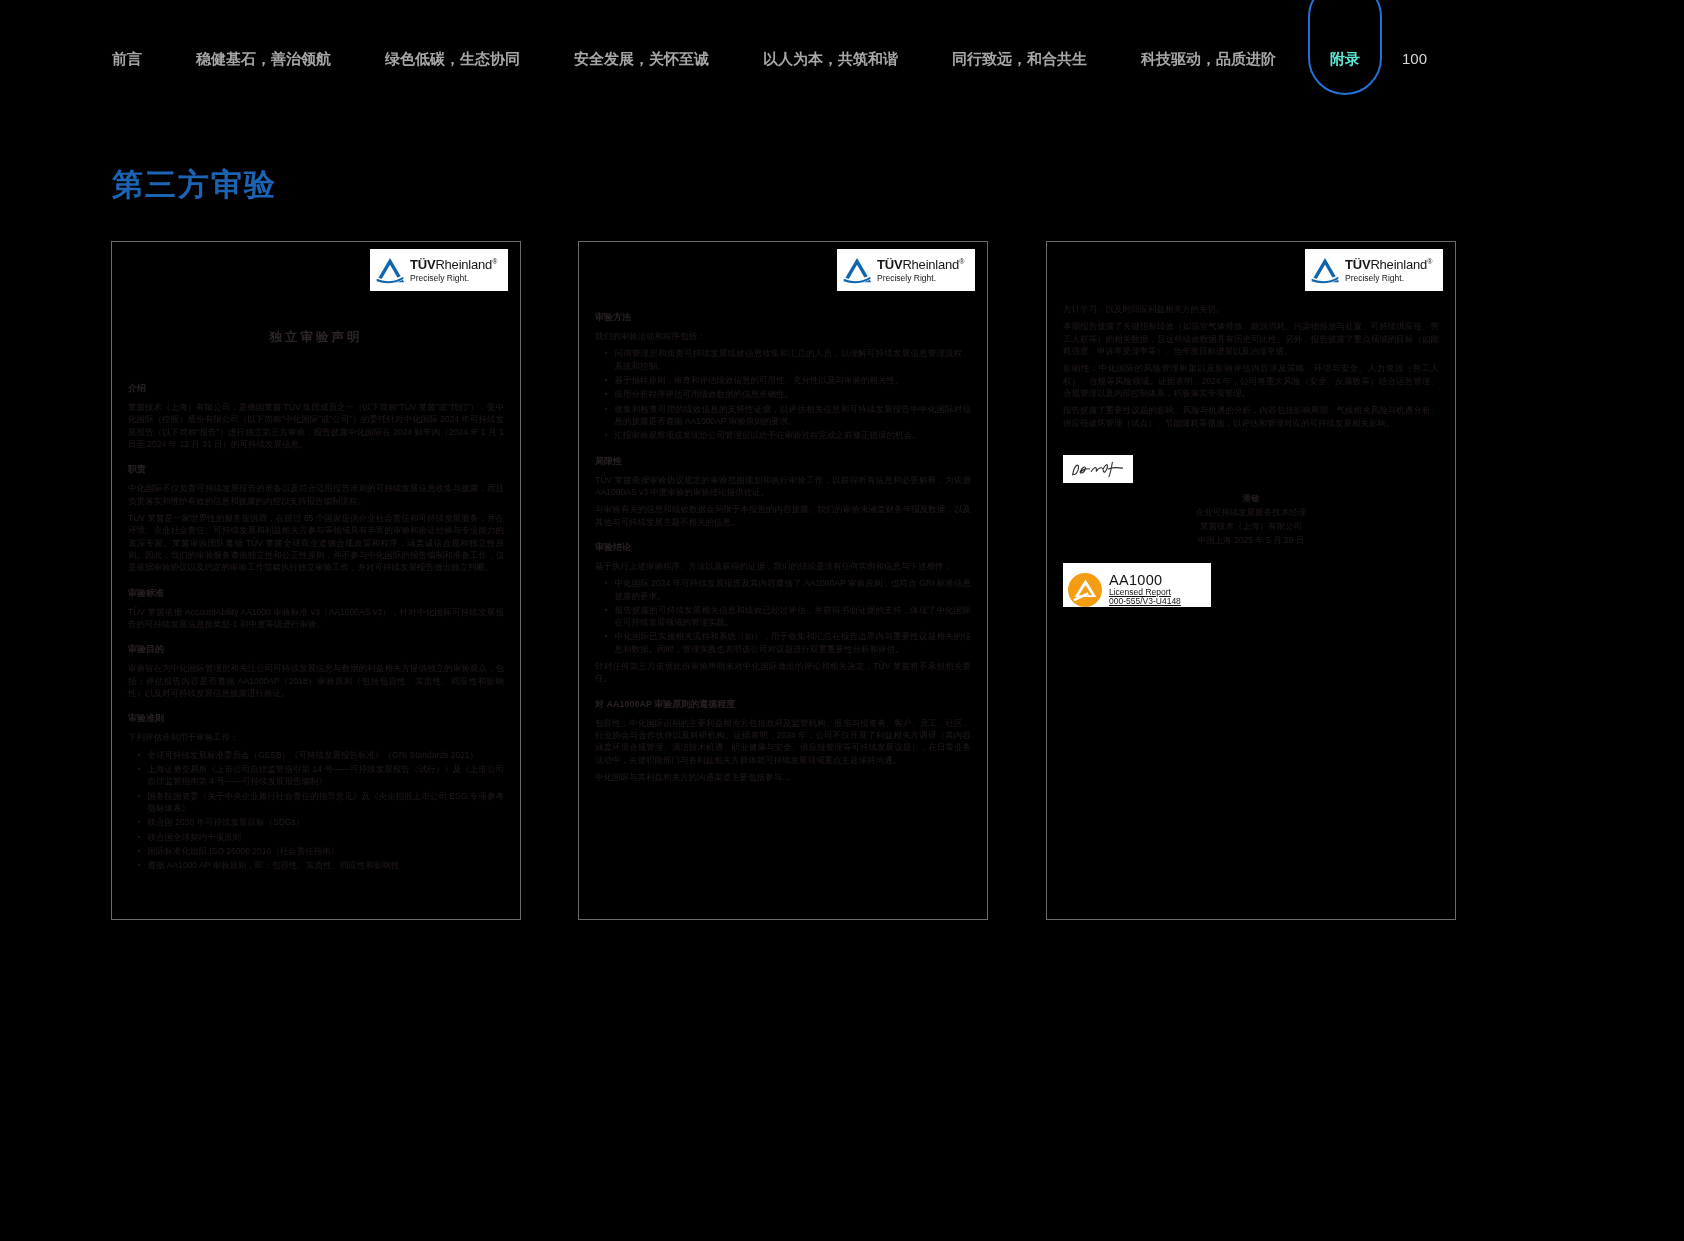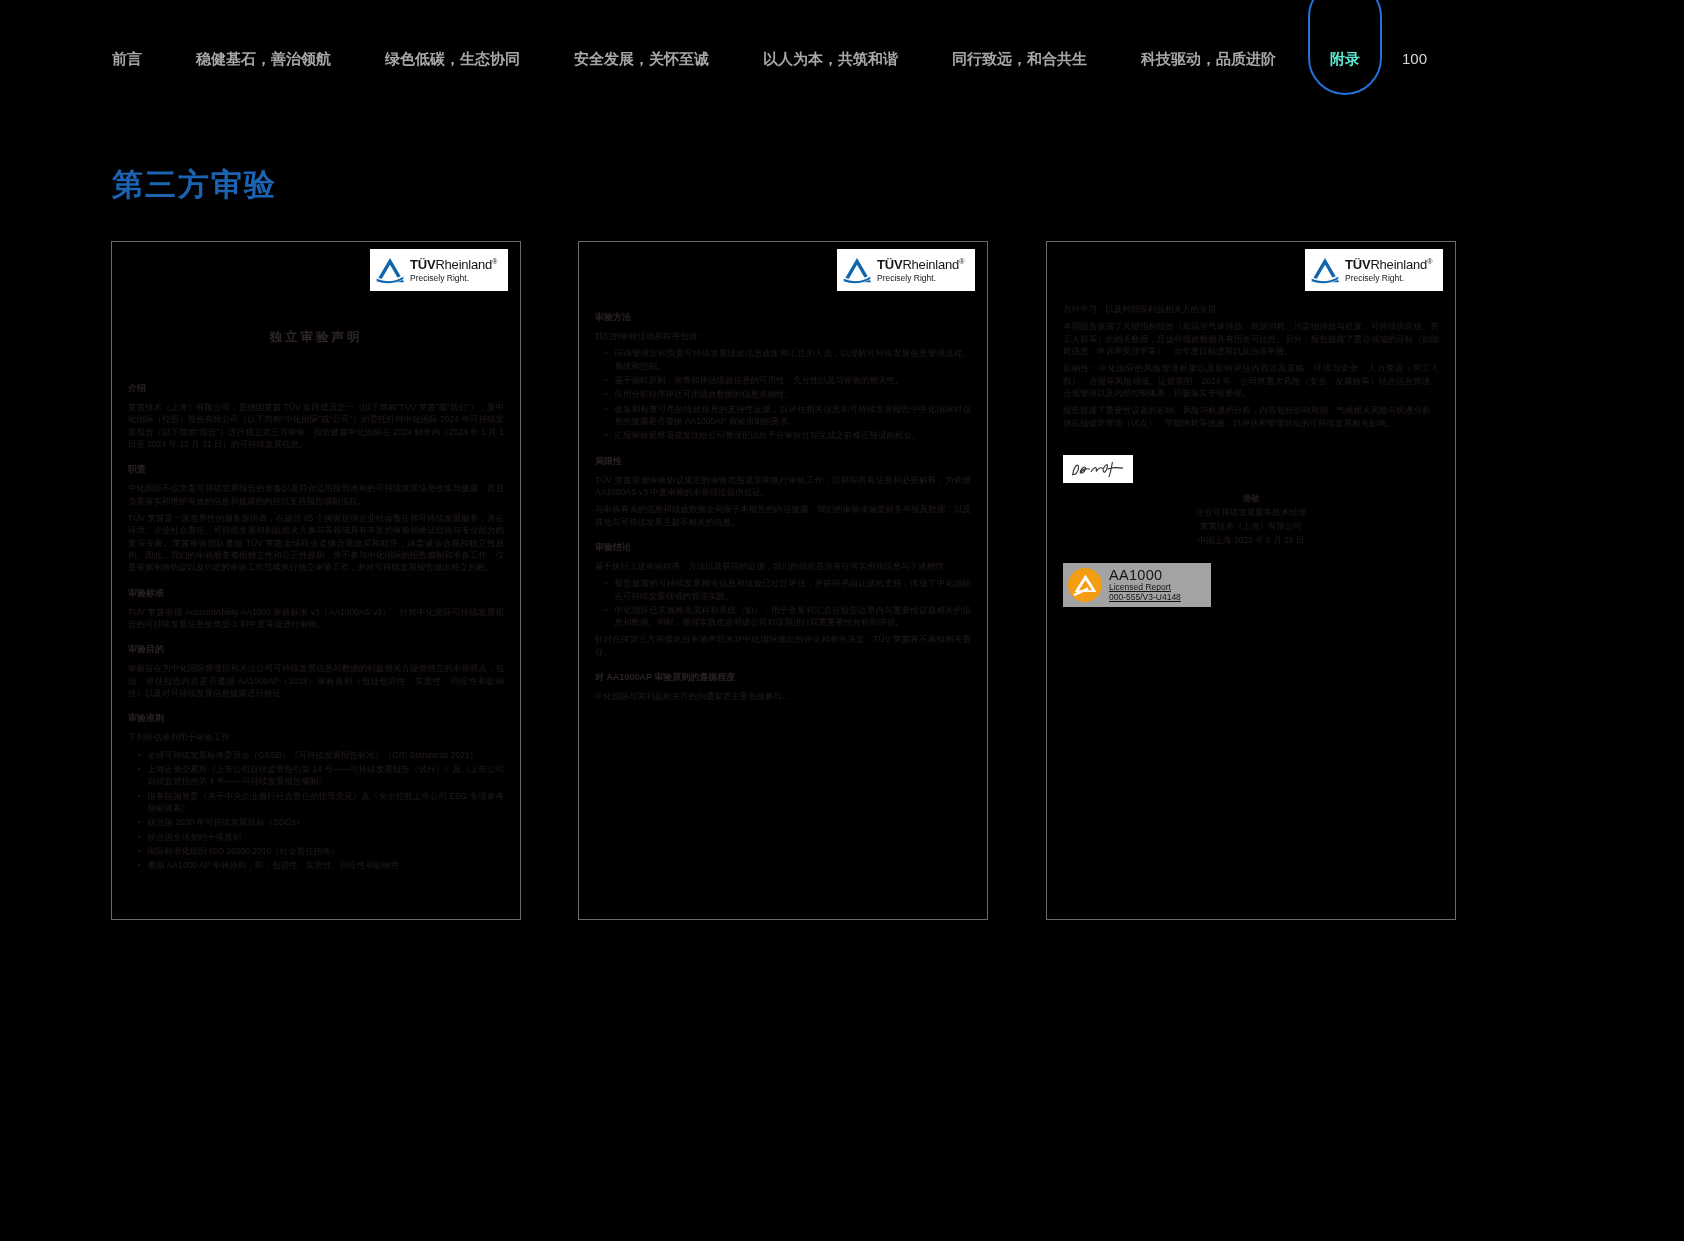--- a/index.html
+++ b/index.html
@@ -43,22 +43,22 @@
   .doc-bullets { list-style:none; margin:4px 0 4px 10px; }
   .doc-bullets li { display:flex; gap:7px; margin:2px 0; }
   .doc-bullets .bm { flex:none; font-size:7px; line-height:12px; }
 
   .signature-box { width:70px; height:28px; background:#fff; margin:26px 0 8px;
                    display:flex; align-items:center; justify-content:center; }
   .signature-box svg { width:62px; height:22px; }
   .signoff div { line-height:1.65; text-align:center; }
   .signoff-name { font-weight:bold; }
 
-  .aa-badge { width:148px; height:44px; background:#a3a3a3; margin-top:16px;
-              display:flex; align-items:center; gap:7px; padding:0 5px; }
+  .aa-badge { width:148px; height:44px; background:#ffffff; margin-top:16px;
+              display:flex; align-items:flex-end; gap:7px; padding:0 5px; }
   .aa-circle { width:34px; height:34px; flex:none; }
   .aa-lines { line-height:1.12; color:#141414; text-align:left; }
   .aa-title { font-size:14.5px; letter-spacing:0.3px; }
   .aa-sub, .aa-no { font-size:8.5px;text-decoration:underline; }
 </style>
 </head>
 <body>
 
 <div class="screen">
 
@@ -174,29 +174,34 @@
             </li>
           </ul>
           <div class="doc-heading">局限性</div>
           <div class="doc-para">TÜV 莱茵依据审验协议规定的审验范围规划和执行审验工作，以获得所有信息和必要解释，为依据 AA1000AS v3 中度审验的审验结论提供佐证。</div>
           <div class="doc-para">与审验有关的信息和绩效数据会局限于本报告的内容披露。我们的审验未涵盖财务年报及数据，以及其他与可持续发展主题不相关的信息。</div>
           <div class="doc-heading">审验结论</div>
           <div class="doc-para">基于执行上述审验程序、方法以及获得的证据，我们的结论是没有任何实例和信息与下述相悖：</div>
           <ul class="doc-bullets">
             <li>
               <span class="bm">▪</span>
+              <span>中化国际 2024 年可持续发展报告及其内容遵循了 AA1000AP 审验原则，也符合 GRI 标准信息披露的要求。</span>
+            </li>
+            <li>
+              <span class="bm">▪</span>
               <span>报告披露的可持续发展相关信息和绩效已经过评估，并获得书面证据的支持，体现了中化国际在可持续发展领域的管理实践。</span>
             </li>
             <li>
               <span class="bm">▪</span>
               <span>中化国际已实施相关流程和系统（如），用于收集和汇总在报告边界内与重要性议题相关的信息和数据。同时，管理实践也表明该公司对议题进行双重重要性分析和评估。</span>
             </li>
           </ul>
           <div class="doc-para">针对任何第三方依据此份审验声明来对中化国际做出的评论和相关决定，TÜV 莱茵将不承担相关责任。</div>
           <div class="doc-heading">对 AA1000AP 审验原则的遵循程度</div>
+          <div class="doc-para">包容性：中化国际识别的主要利益相关方包括政府及监管机构、股东与投资者、客户、员工、社区、行业协会与合作伙伴以及科研机构。证据表明，2024 年，公司不仅开展了利益相关方调研（其内容涵盖环境合规管理、清洁技术机遇、职业健康与安全、供应链管理等可持续发展议题），在日常业务活动中，关键职能部门与各利益相关方群体就可持续发展领域重点主题保持沟通。</div>
           <div class="doc-para">中化国际与其利益相关方的沟通渠道主要包括参与…</div>
         </div>
       </div>
       <div class="panel">
         <div class="tuv-box">
           <svg viewBox="0 0 36 32" class="tuv-tri">
             <path d="M18 1 L35 30 L1 30 Z" fill="#1065ad"></path>
             <path d="M18 9 L29 28 L7 28 Z" fill="#fff"></path>
             <path d="M0 23.5 Q18 31 36 20.5 L36 26 Q18 36 0 30 Z" fill="#fff"></path>
             <path d="M2 26 Q18 33 34 23.5 L34 26.2 Q18 35 2 28.8 Z" fill="#1065ad"></path>

